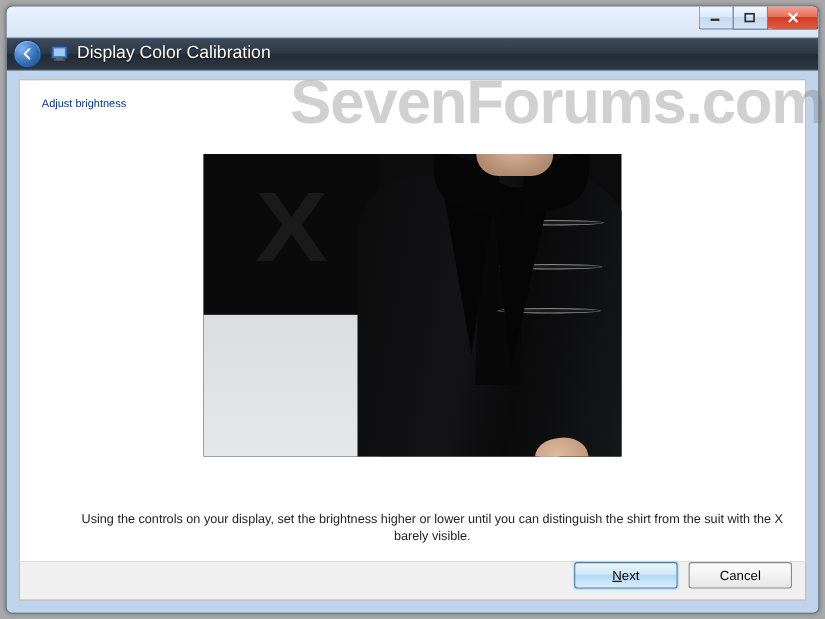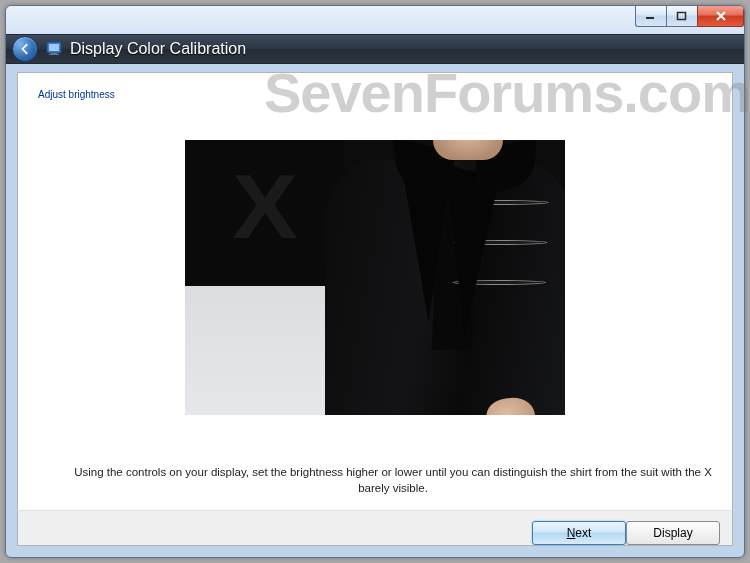--- a/index.html
+++ b/index.html
@@ -246,23 +246,23 @@
     position: absolute;
     left: 11px;
     right: 11px;
     bottom: 11px;
     height: 34px;
     background: #f0f0f0;
     border: 1px solid #b3b3b3;
     border-top: 1px solid #dfdfdf;
     display: flex;
     justify-content: flex-end;
-    align-items: flex-end;
+    align-items: flex-start;
     padding-right: 12px;
-    gap: 0;
+    gap: 10px;
   }
   .btn {
     min-width: 72px;
     height: 22px;
     font-size: 12px;
     font-family: inherit;
     border: 1px solid #8a8a8a;
     border-radius: 3px;
     background: linear-gradient(to bottom, #fdfdfd, #e7e7e7);
     padding: 0 10px;
@@ -359,19 +359,19 @@
     </div>
 
     <div class="instruction">Using the controls on your display, set the brightness higher or lower until you can distinguish the shirt from the suit with the X barely visible.</div>
   </div>
 
   <div class="footer">
     <div class="btn default">
         <span><u>N</u><span>ext</span></span>
       </div>
     <div class="btn">
-        <span>Display</span>
+        <span>Cancel</span>
       </div>
   </div>
 
 </div>
 
 <div class="watermark">SevenForums.com</div>
 
 </body></html>

